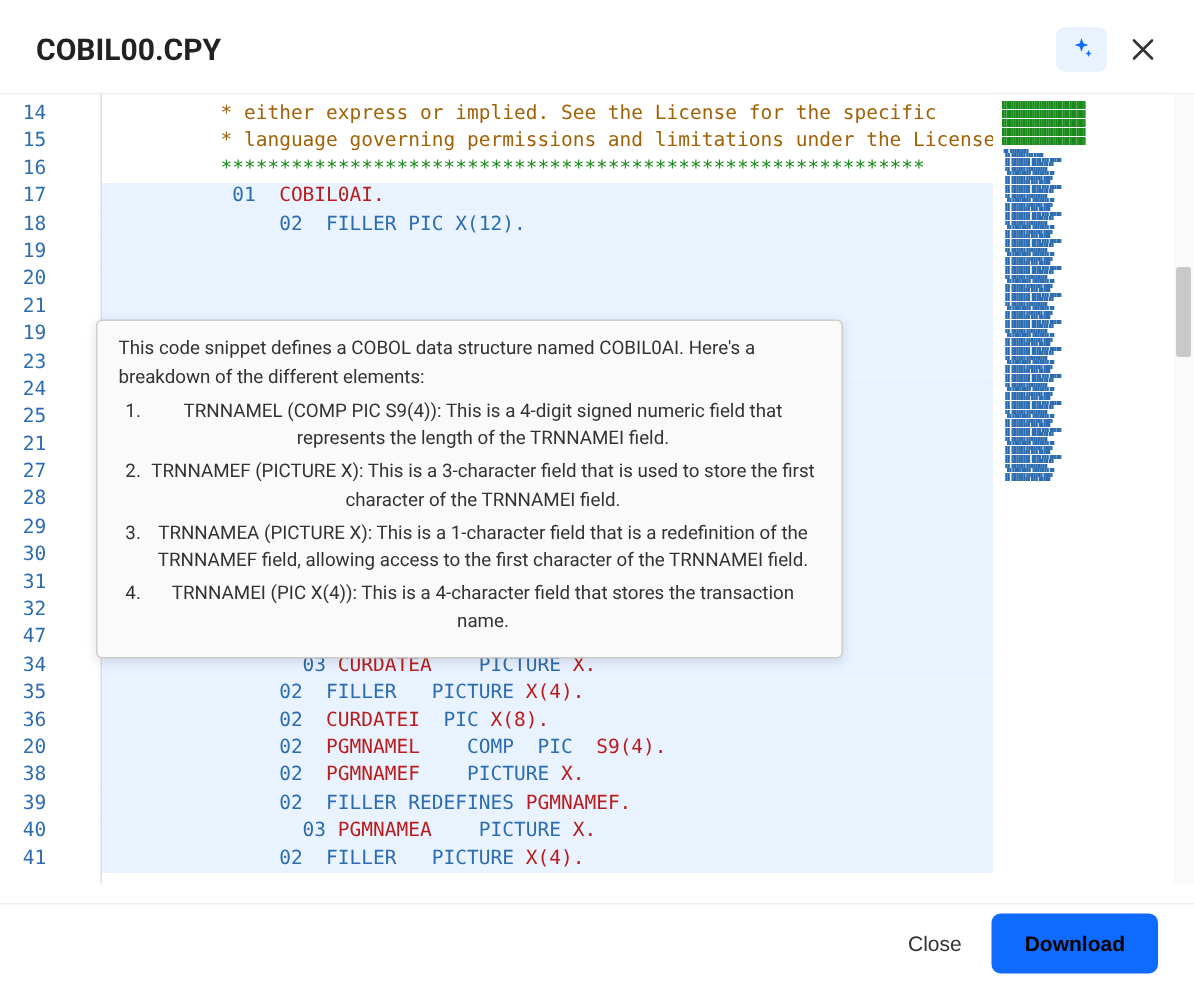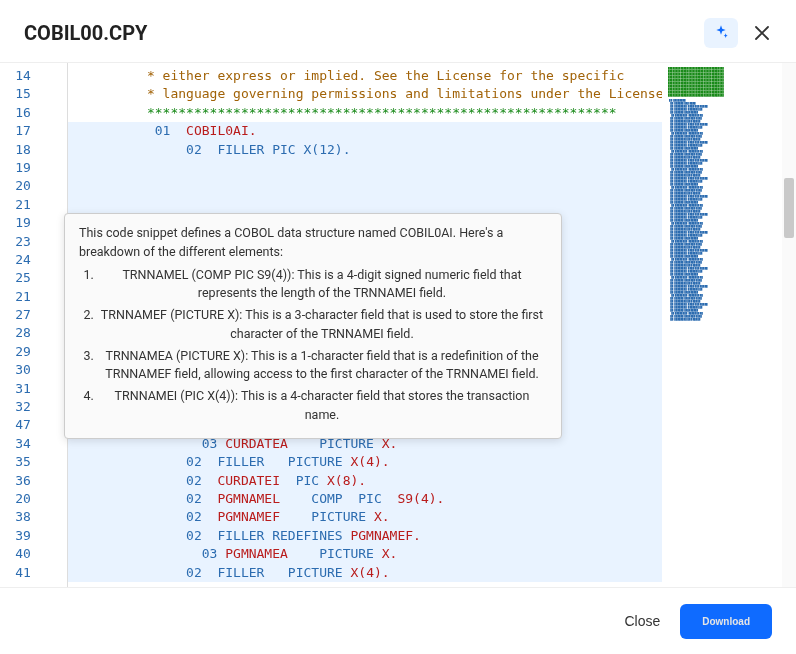--- a/index.html
+++ b/index.html
@@ -138,41 +138,41 @@
     font-weight: 700;
     margin-bottom: 6px;
   }
   .tooltip p { margin-bottom: 4px; }
   .tooltip ol { padding-left: 18px; }
   .tooltip li { margin-bottom: 3px; text-align: center; }
 
   .footer {
     position: absolute;
     bottom: 0; left: 0; right: 0;
-    height: 67px;
+    height: 52px;
     border-top: 1px solid #eee;
     display: flex;
     align-items: center;
     justify-content: flex-end;
     padding: 0 24px;
     gap: 20px;
     background: #fff;
   }
   .btn-close {
     background: none;
     border: none;
     font-size: 14px;
     color: #333;
     cursor: pointer;
   }
   .btn-download {
     background: #0f6bff;
     border: none;
-    color: #e5e5e5;
-    font-size: 10px;
+    color: #000000;
+    font-size: 14px;
     font-weight: 600;
     padding: 12px 22px;
     border-radius: 6px;
     cursor: pointer;
   }
   .cursor {
     display: inline-block;
     width: 1px;
     height: 14px;
     background: #000;

